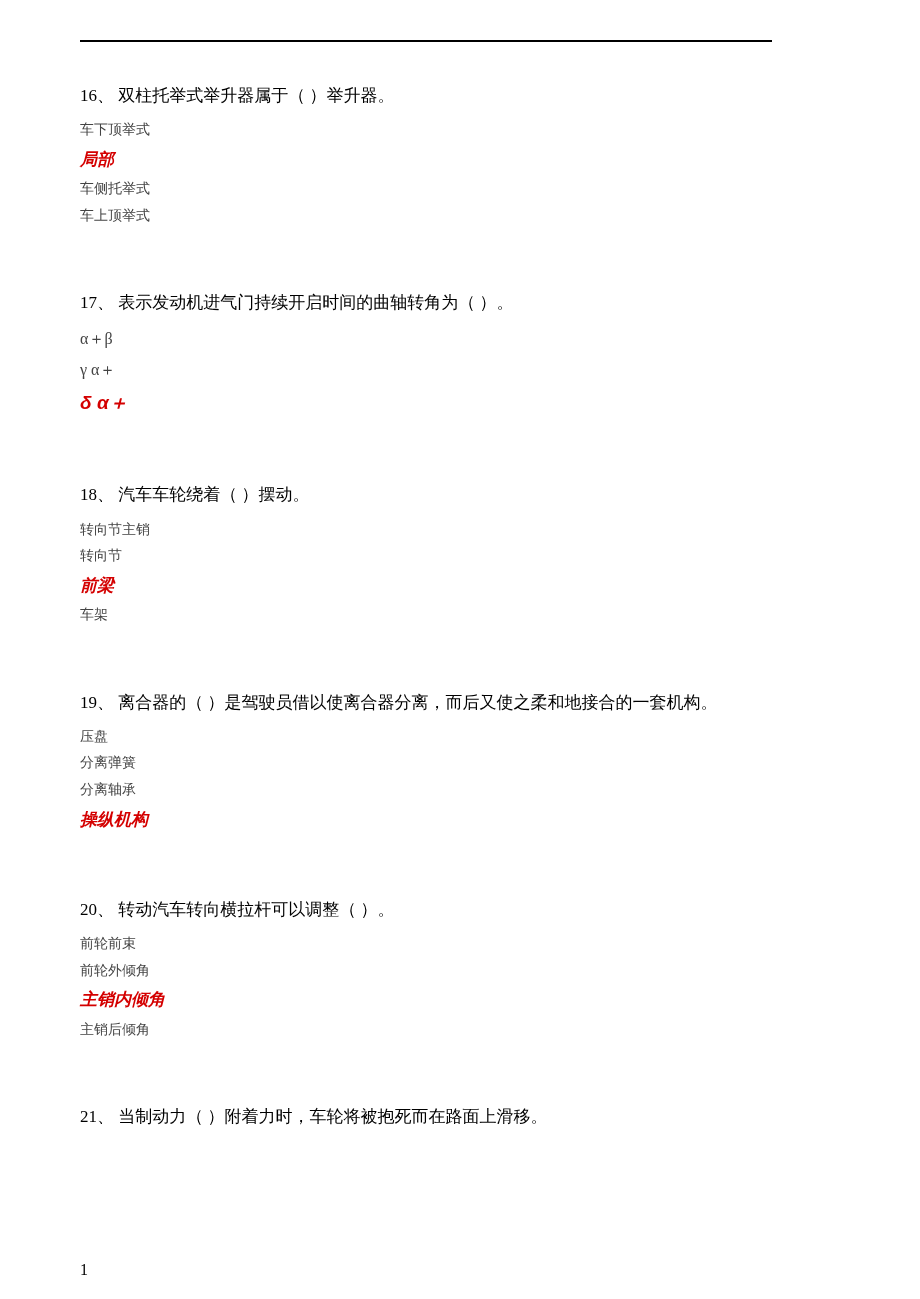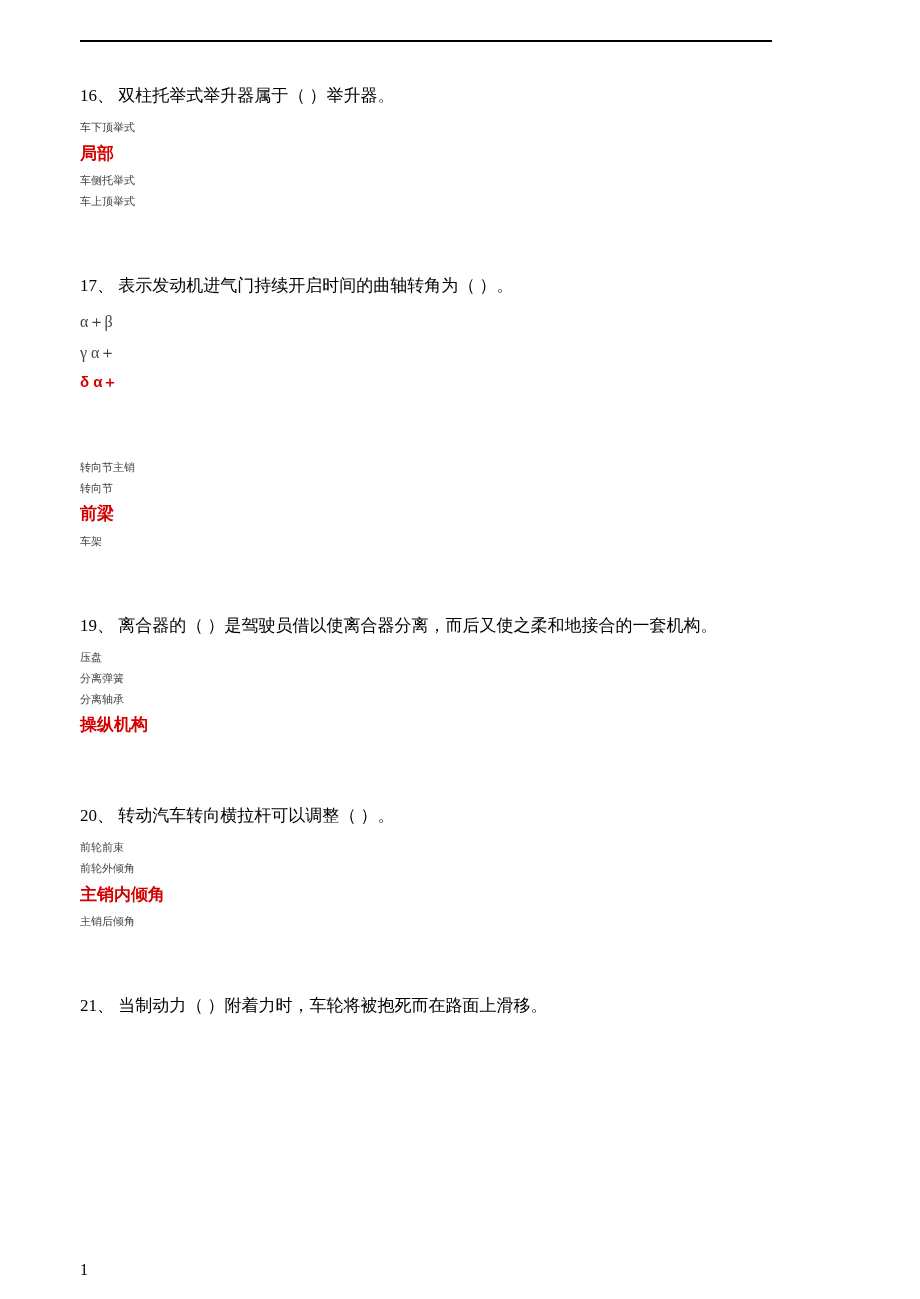--- a/index.html
+++ b/index.html
@@ -17,36 +17,37 @@
   .question-block {
     margin-bottom: 60px;
   }
   .q-stem {
     font-size: 17px;
     color: #000;
     line-height: 1.6;
     margin-bottom: 8px;
   }
   .option {
-    font-size: 11px;
+    font-size: 14px;
     color: #444;
     line-height: 1.9;
   }
   .option.small {
     font-size: 16px;
   }
   .answer {
     font-size: 17px;
     color: #d40000;
     font-weight: bold;
     line-height: 1.9;
     font-family: "SimHei", "黑体", sans-serif;
+    font-style: italic;
   }
   .answer.small {
-    font-size: 15px;
+    font-size: 19px;
   }
   .page-number {
     position: absolute;
     bottom: 20px;
     left: 80px;
     font-size: 16px;
     color: #000;
   }
 </style>
 </head>
@@ -62,20 +63,21 @@
         <div class="option">车侧托举式</div>
         <div class="option">车上顶举式</div>
       </div>
       <div class="question-block">
         <div class="q-stem"><span>17、</span>  <span>表示发动机进气门持续开启时间的曲轴转角为（ ）。</span></div>
         <div class="option small">α＋β</div>
         <div class="option small">γ  α＋</div>
         <div class="answer small">δ  α＋</div>
       </div>
       <div class="question-block">
+        <div class="q-stem"><span>18、</span>  <span>汽车车轮绕着（ ）摆动。</span></div>
         <div class="option">转向节主销</div>
         <div class="option">转向节</div>
         <div class="answer">前梁</div>
         <div class="option">车架</div>
       </div>
       <div class="question-block">
         <div class="q-stem"><span>19、</span>  <span>离合器的（ ）是驾驶员借以使离合器分离，而后又使之柔和地接合的一套机构。</span></div>
         <div class="option">压盘</div>
         <div class="option">分离弹簧</div>
         <div class="option">分离轴承</div>

